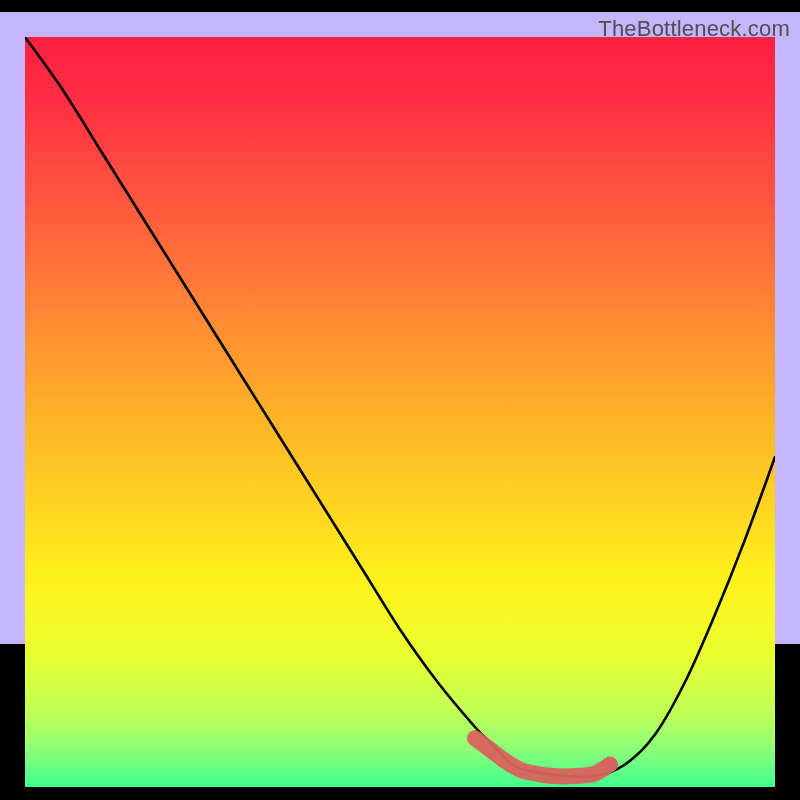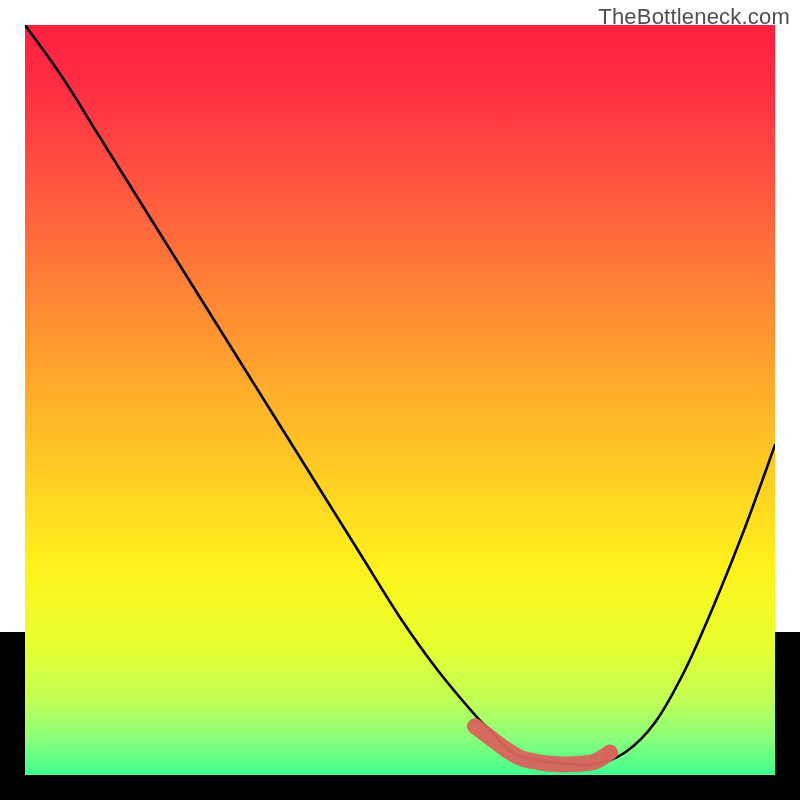--- a/index.html
+++ b/index.html
@@ -7,24 +7,24 @@
     padding: 0;
     width: 800px;
     height: 800px;
     background: #000;
     overflow: hidden;
     font-family: Arial, Helvetica, sans-serif;
   }
   .frame {
     position: absolute;
     left: 0;
-    top: 0;
+    top: 12px;
     width: 800px;
     height: 632px;
-    background: #ffffff;
+    background: #c4b5fd;
   }
   .plot-area {
     position: absolute;
     left: 25px;
     top: 25px;
     width: 750px;
     height: 750px;
   }
   .gradient-bg {
     position: absolute;

